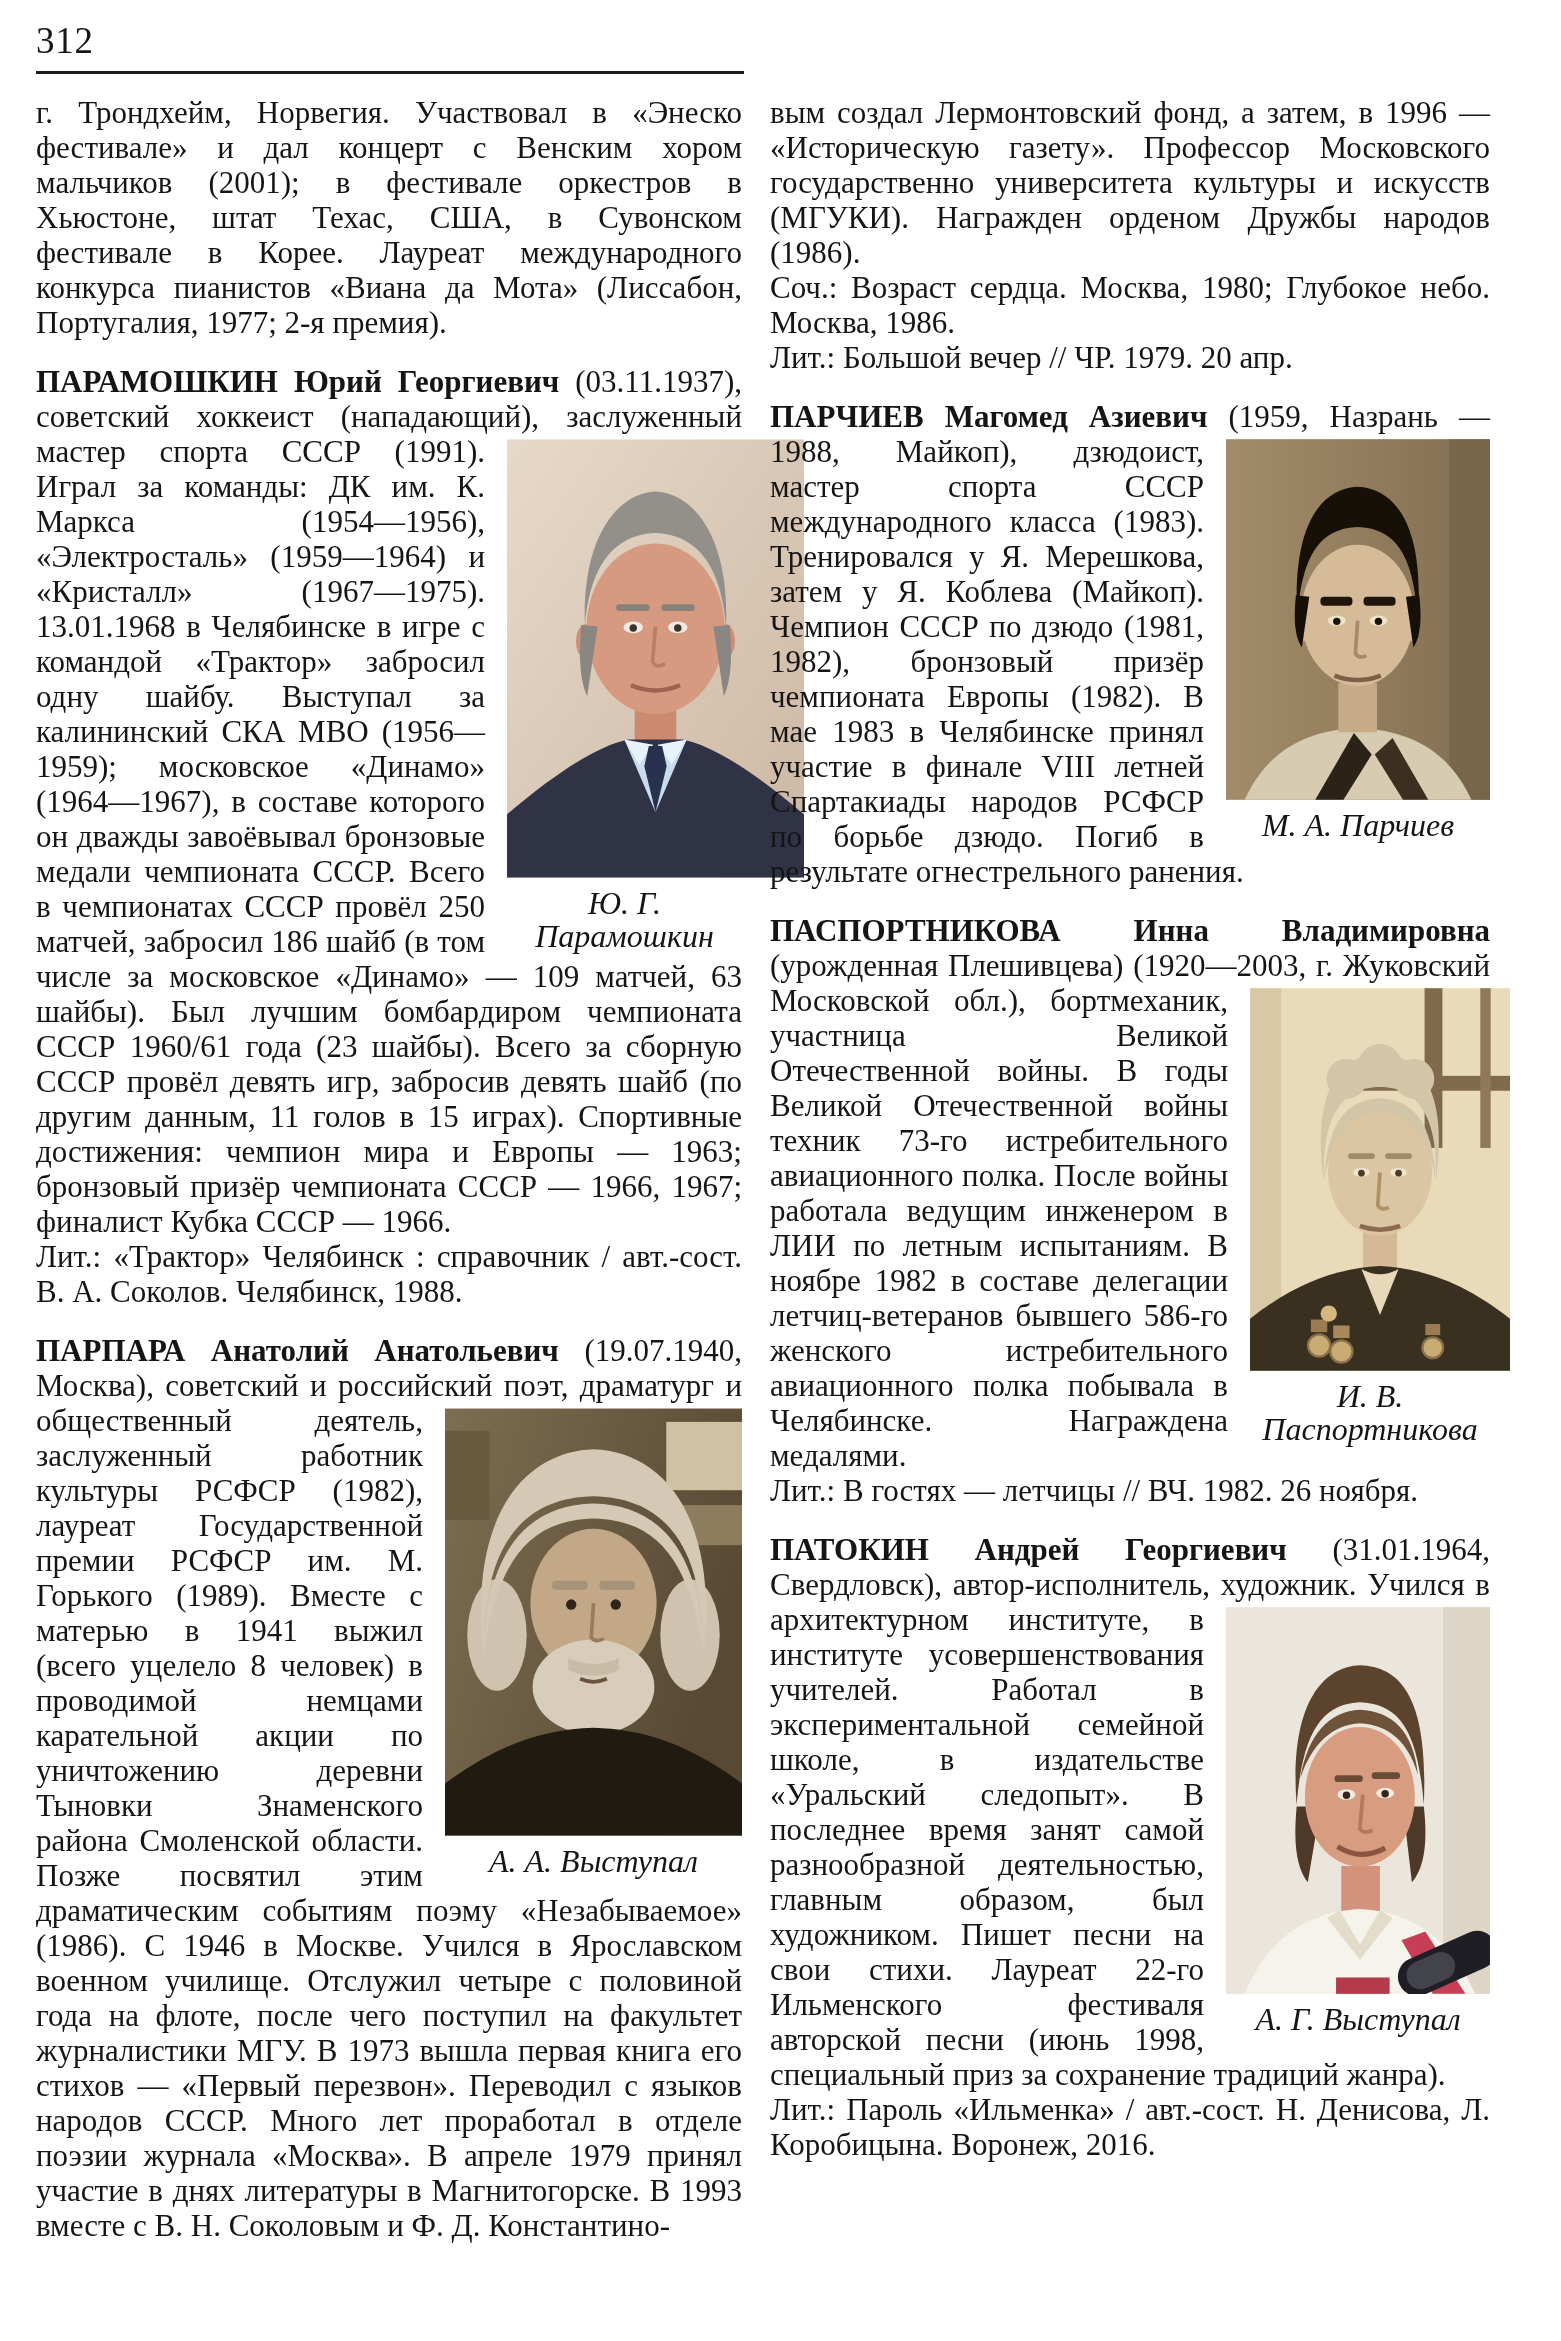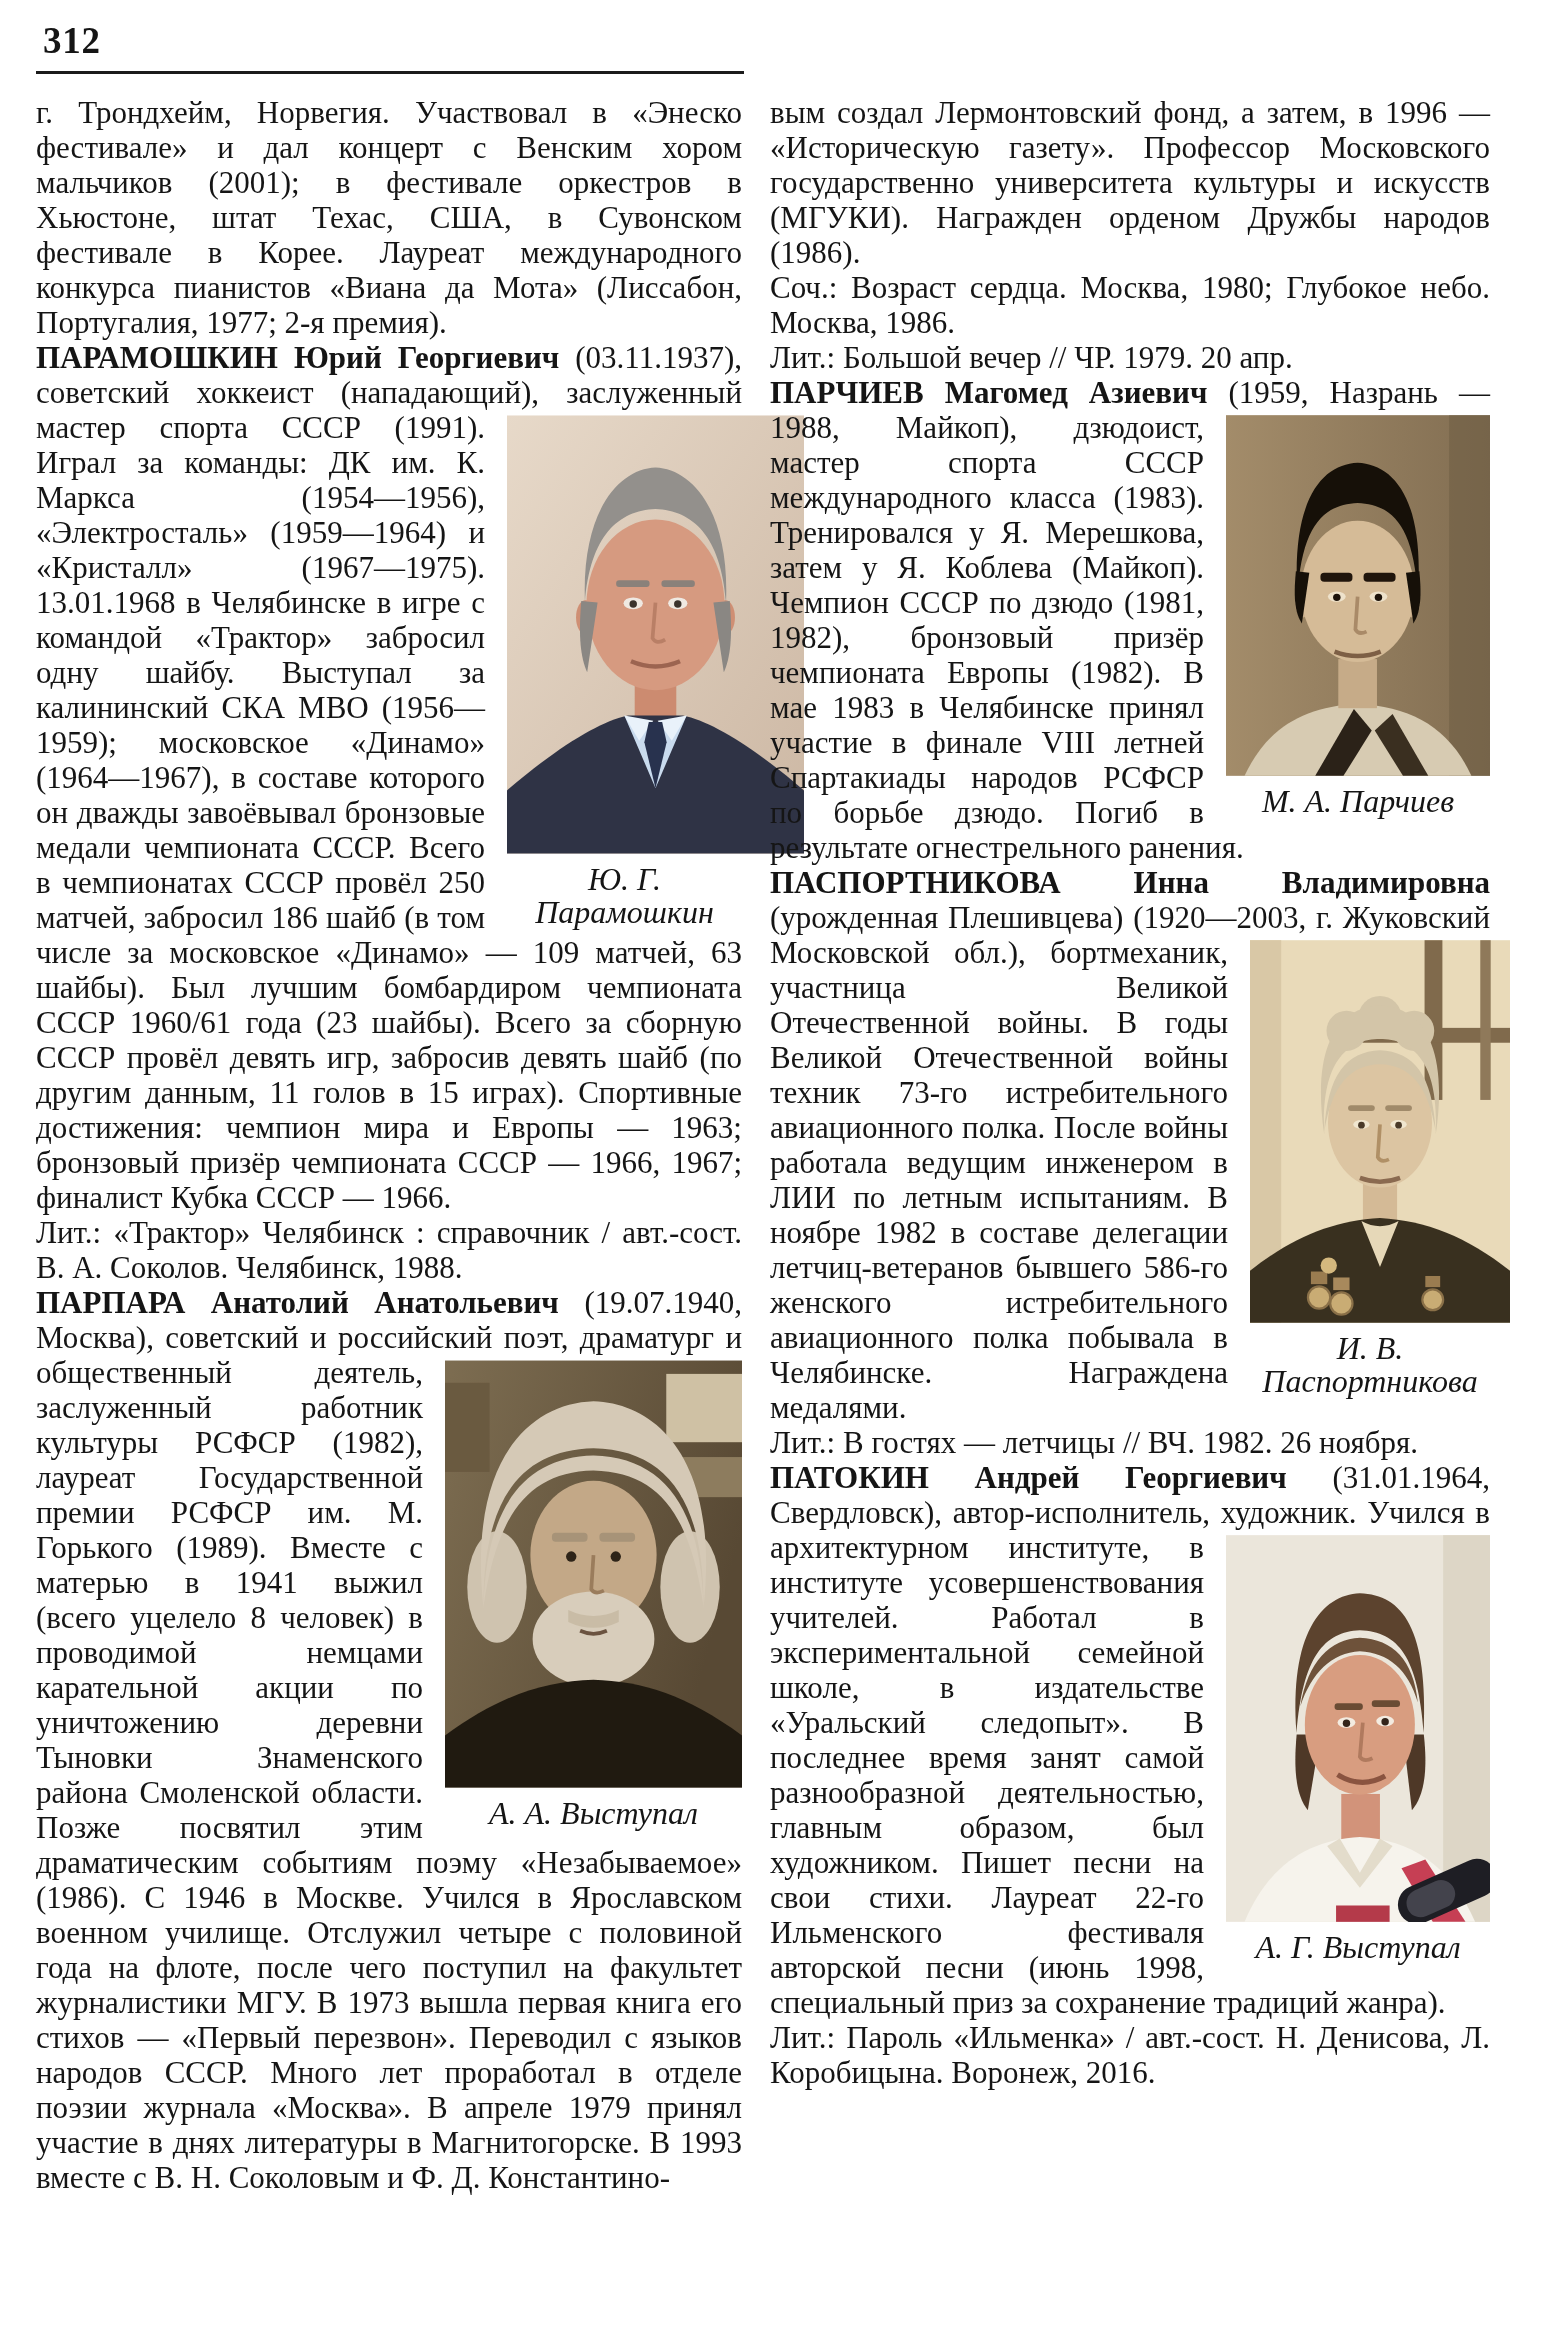--- a/index.html
+++ b/index.html
@@ -5,37 +5,37 @@
   html,body{margin:0;padding:0;background:#ffffff;}
   .page{
     position:relative;
     width:1561px;height:2342px;
     background:#ffffff;
     overflow:hidden;
     font-family:"Liberation Serif","DejaVu Serif",serif;
     color:#151515;
   }
   .pagenum{
-    position:absolute;left:43px;top:19.3px;
-    font-size:37px;font-weight:700;letter-spacing:0.7px;
+    position:absolute;left:36px;top:19.3px;
+    font-size:37px;font-weight:400;letter-spacing:0.7px;
   }
   .header-rule{
     position:absolute;left:36px;top:71px;
     width:708px;height:3px;background:#1b1b1b;
   }
   .col{
     position:absolute;top:95px;
     font-size:31px;line-height:35px;
     text-align:justify;
     hyphens:auto;-webkit-hyphens:auto;
   }
   .col-left{left:36px;width:706px;}
   .col-right{left:770px;width:720px;}
   p{margin:0;padding:0;}
-  p.entry{}
+  p.entry{margin-top:24px;}
   .head{font-weight:700;}
   .itlabel{}
   .photo-box{
     float:right;
     margin:4.5px 0 6px 22px;
     text-align:center;
   }
   .ph{display:block;}
   .caption{
     display:block;

